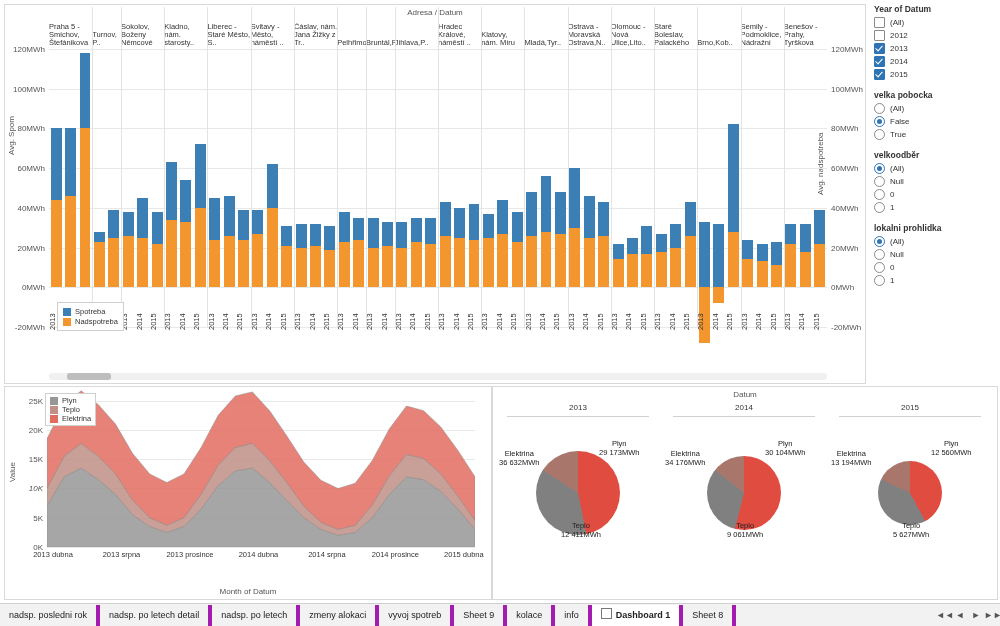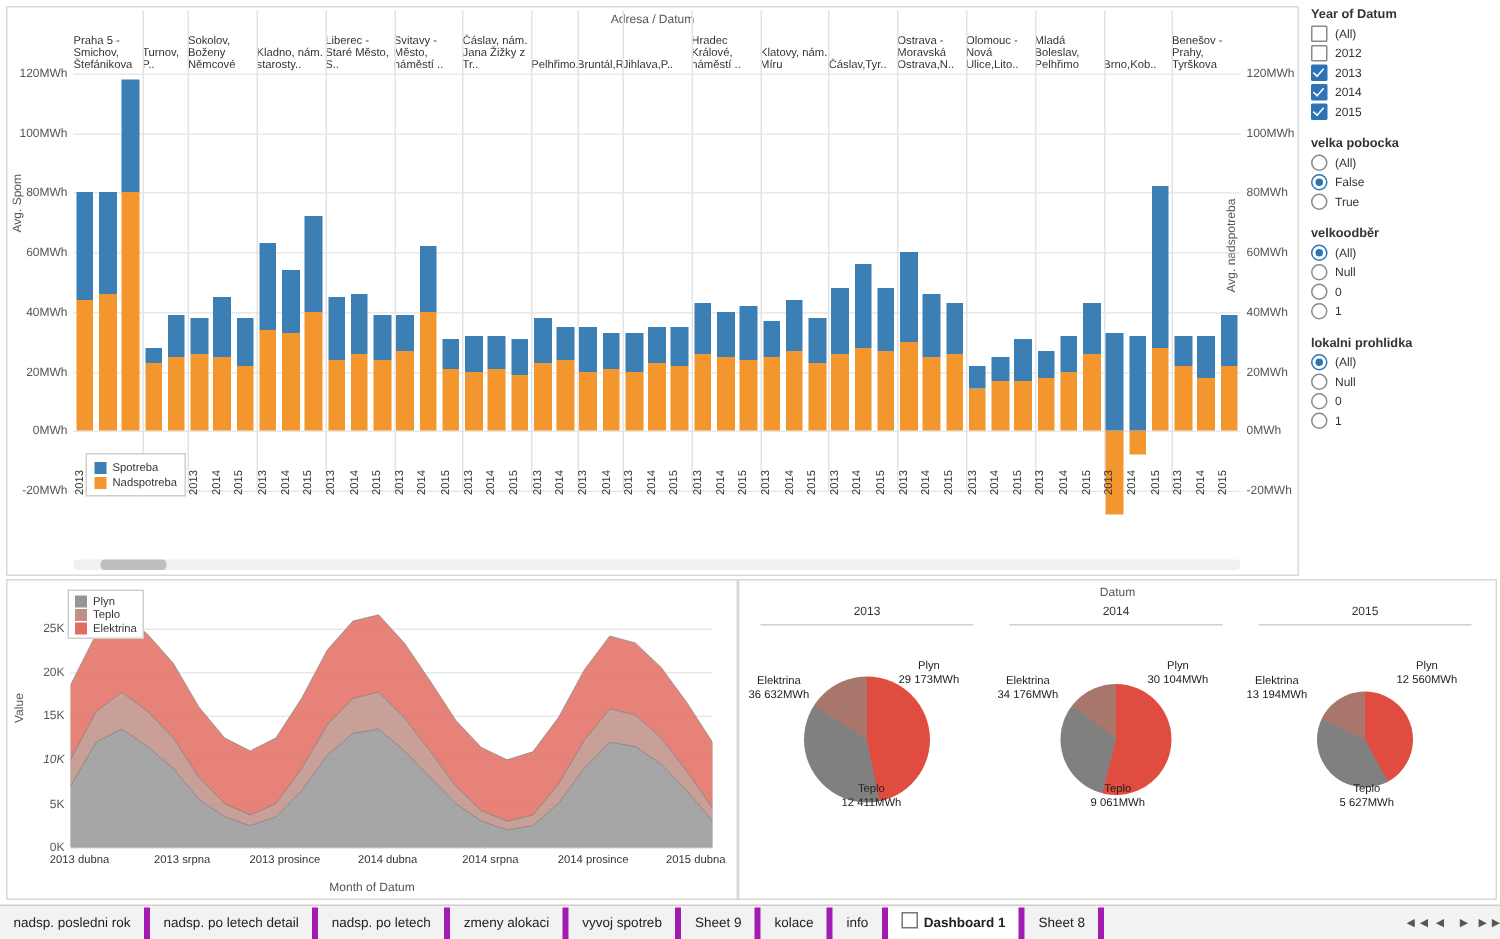--- a/index.html
+++ b/index.html
@@ -42,21 +42,21 @@
   .fopt{display:flex;align-items:center;gap:5px;margin:2px 0;font-size:8px;color:#333;}
   .cbox{width:9px;height:9px;border:1px solid #8a8a8a;background:#fff;display:inline-block;position:relative;border-radius:1px;}
   .cbox.checked{background:#2e74b5;border-color:#2e74b5;}
   .cbox.checked:after{content:"";position:absolute;left:2px;top:0px;width:3px;height:6px;border:solid #fff;border-width:0 1.5px 1.5px 0;transform:rotate(42deg);}
   .radio{width:9px;height:9px;border:1px solid #8a8a8a;background:#fff;border-radius:50%;display:inline-block;position:relative;}
   .radio.on{border-color:#2e74b5;}
   .radio.on:after{content:"";position:absolute;left:2px;top:2px;width:5px;height:5px;border-radius:50%;background:#2e74b5;}
 
   
   .panel-area{position:absolute;left:4px;top:386px;width:486px;height:212px;background:#fff;border:1px solid #d9d9d9;}
-  .area-plot{position:absolute;left:42px;top:20px;width:428px;height:158px;}
+  .area-plot{position:absolute;left:42px;top:2px;width:428px;height:158px;}
   .area-ylab{position:absolute;left:3px;top:95px;transform:rotate(-90deg);transform-origin:left top;font-size:8px;color:#555;}
   .area-xlab{position:absolute;left:0;width:100%;bottom:3px;text-align:center;font-size:8px;color:#555;}
   .area-legend{position:absolute;left:40px;top:6px;border:1px solid #cfcfcf;background:#fff;padding:2px 4px;font-size:7.5px;z-index:5;}
   .xtick{position:absolute;top:100%;margin-top:3px;transform:translateX(-50%);font-size:7.5px;color:#333;white-space:nowrap;}
 
   
   .panel-pies{position:absolute;left:492px;top:386px;width:504px;height:212px;background:#fff;border:1px solid #d9d9d9;}
   .pies-title{position:absolute;top:3px;left:0;width:100%;text-align:center;font-size:8px;color:#555;}
   .pie-col{position:absolute;top:16px;height:190px;}
   .pie-col .yr{position:absolute;top:0;left:0;width:100%;text-align:center;font-size:8px;color:#333;}
@@ -313,21 +313,21 @@
               <div class="seg pos-top" style="top: 150.914px; height: 33.7571px;"></div>
               <div class="xlab">2014</div>
             </div>
             <div class="bar">
               <div class="seg pos-bot" style="top: 192.614px; height: 45.6714px;"></div>
               <div class="seg pos-top" style="top: 162.829px; height: 29.7857px;"></div>
               <div class="xlab">2015</div>
             </div>
           </div>
           <div class="grp" style="flex: 3 1 0px;">
-            <div class="grp-head">Čáslav,Tyr..</div>
+            <div class="grp-head">Mladá,Tyr..</div>
             <div class="grp-sep"></div>
             <div class="bar">
               <div class="seg pos-bot" style="top: 186.657px; height: 51.6286px;"></div>
               <div class="seg pos-top" style="top: 142.971px; height: 43.6857px;"></div>
               <div class="xlab">2013</div>
             </div>
             <div class="bar">
               <div class="seg pos-bot" style="top: 182.686px; height: 55.6px;"></div>
               <div class="seg pos-top" style="top: 127.086px; height: 55.6px;"></div>
               <div class="xlab">2014</div>
@@ -370,21 +370,21 @@
               <div class="seg pos-top" style="top: 188.643px; height: 15.8857px;"></div>
               <div class="xlab">2014</div>
             </div>
             <div class="bar">
               <div class="seg pos-bot" style="top: 204.529px; height: 33.7571px;"></div>
               <div class="seg pos-top" style="top: 176.729px; height: 27.8px;"></div>
               <div class="xlab">2015</div>
             </div>
           </div>
           <div class="grp" style="flex: 3 1 0px;">
-            <div class="grp-head">Mladá Boleslav, Pelhřimo</div>
+            <div class="grp-head">Staré Boleslav, Palackého</div>
             <div class="grp-sep"></div>
             <div class="bar">
               <div class="seg pos-bot" style="top: 202.543px; height: 35.7429px;"></div>
               <div class="seg pos-top" style="top: 184.671px; height: 17.8714px;"></div>
               <div class="xlab">2013</div>
             </div>
             <div class="bar">
               <div class="seg pos-bot" style="top: 198.571px; height: 39.7143px;"></div>
               <div class="seg pos-top" style="top: 174.743px; height: 23.8286px;"></div>
               <div class="xlab">2014</div>
@@ -404,20 +404,39 @@
               <div class="xlab">2013</div>
             </div>
             <div class="bar">
               <div class="seg neg" style="top: 238.286px; height: 15.8857px;"></div>
               <div class="seg pos-top" style="top: 174.743px; height: 63.5429px;"></div>
               <div class="xlab">2014</div>
             </div>
             <div class="bar">
               <div class="seg pos-bot" style="top: 182.686px; height: 55.6px;"></div>
               <div class="seg pos-top" style="top: 75.4571px; height: 107.229px;"></div>
+              <div class="xlab">2015</div>
+            </div>
+          </div>
+          <div class="grp" style="flex: 3 1 0px;">
+            <div class="grp-head">Semily - Podmoklice, Nádražní</div>
+            <div class="grp-sep"></div>
+            <div class="bar">
+              <div class="seg pos-bot" style="top: 210.486px; height: 27.8px;"></div>
+              <div class="seg pos-top" style="top: 190.629px; height: 19.8571px;"></div>
+              <div class="xlab">2013</div>
+            </div>
+            <div class="bar">
+              <div class="seg pos-bot" style="top: 212.471px; height: 25.8143px;"></div>
+              <div class="seg pos-top" style="top: 194.6px; height: 17.8714px;"></div>
+              <div class="xlab">2014</div>
+            </div>
+            <div class="bar">
+              <div class="seg pos-bot" style="top: 216.443px; height: 21.8429px;"></div>
+              <div class="seg pos-top" style="top: 192.614px; height: 23.8286px;"></div>
               <div class="xlab">2015</div>
             </div>
           </div>
           <div class="grp" style="flex: 3 1 0px;">
             <div class="grp-head">Benešov - Prahy, Tyrškova</div>
             <div class="grp-sep"></div>
             <div class="bar">
               <div class="seg pos-bot" style="top: 194.6px; height: 43.6857px;"></div>
               <div class="seg pos-top" style="top: 174.743px; height: 19.8571px;"></div>
               <div class="xlab">2013</div>

